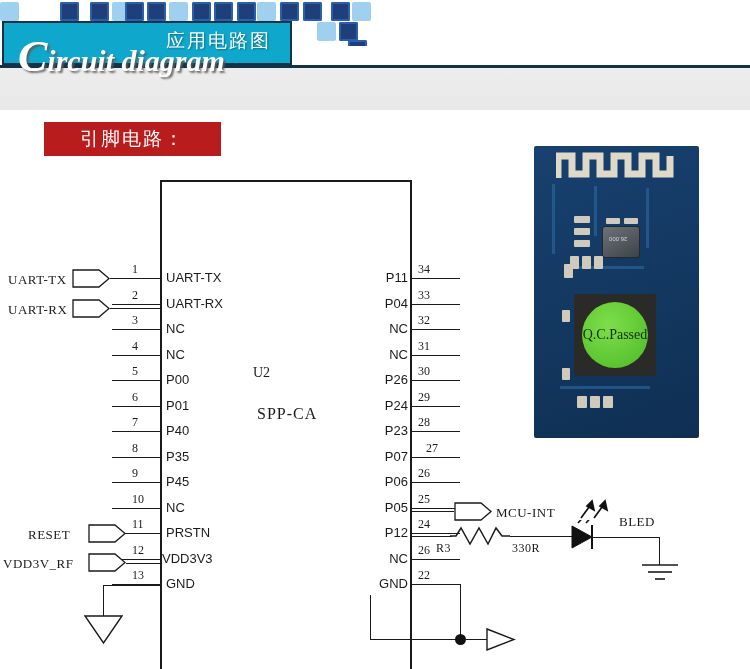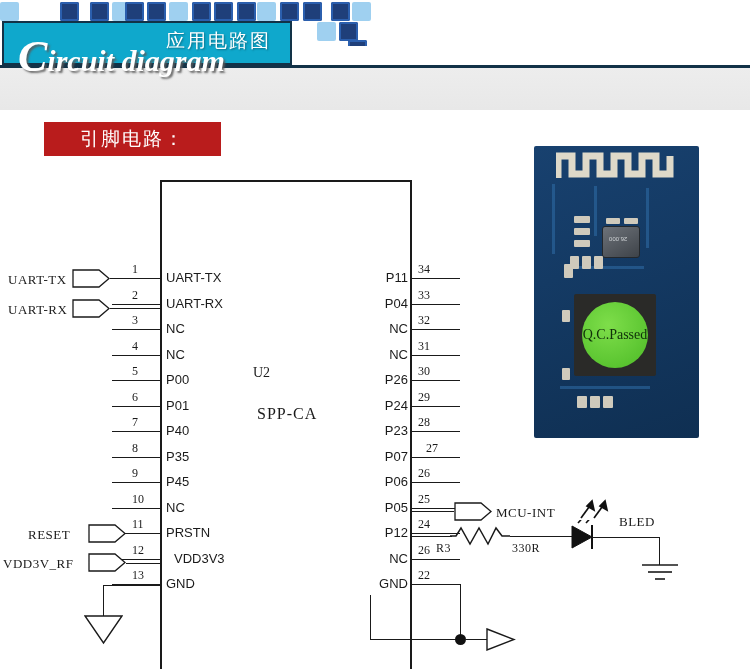--- a/index.html
+++ b/index.html
@@ -167,21 +167,21 @@
       <div class="pinnum" style="left: 132px; top: 306px;">9</div>
       <div class="pinlabel" style="left: 166px; top: 314px;">P45</div>
       <div class="wire h" style="left: 112px; top: 347.5px; width: 48px;"></div>
       <div class="pinnum" style="left: 132px; top: 331.5px;">10</div>
       <div class="pinlabel" style="left: 166px; top: 339.5px;">NC</div>
       <div class="wire h" style="left: 112px; top: 373px; width: 48px;"></div>
       <div class="pinnum" style="left: 132px; top: 357px;">11</div>
       <div class="pinlabel" style="left: 166px; top: 365px;">PRSTN</div>
       <div class="wire h" style="left: 112px; top: 398.5px; width: 48px;"></div>
       <div class="pinnum" style="left: 132px; top: 382.5px;">12</div>
-      <div class="pinlabel" style="left: 174px; top: 390.5px;">VDD3V3</div>
+      <div class="pinlabel" style="left: 162px; top: 390.5px;">VDD3V3</div>
       <div class="wire h" style="left: 112px; top: 424px; width: 48px;"></div>
       <div class="pinnum" style="left: 132px; top: 408px;">13</div>
       <div class="pinlabel" style="left: 166px; top: 416px;">GND</div>
     </div>
   <div id="pins-right">
       <div class="wire h" style="left: 412px; top: 118px; width: 48px;"></div>
       <div class="pinnum" style="left: 418px; top: 102px;">34</div>
       <div class="pinlabel" style="left: 164px; top: 110px; width: 244px; text-align: right;">P11</div>
       <div class="wire h" style="left: 412px; top: 143.5px; width: 48px;"></div>
       <div class="pinnum" style="left: 418px; top: 127.5px;">33</div>

